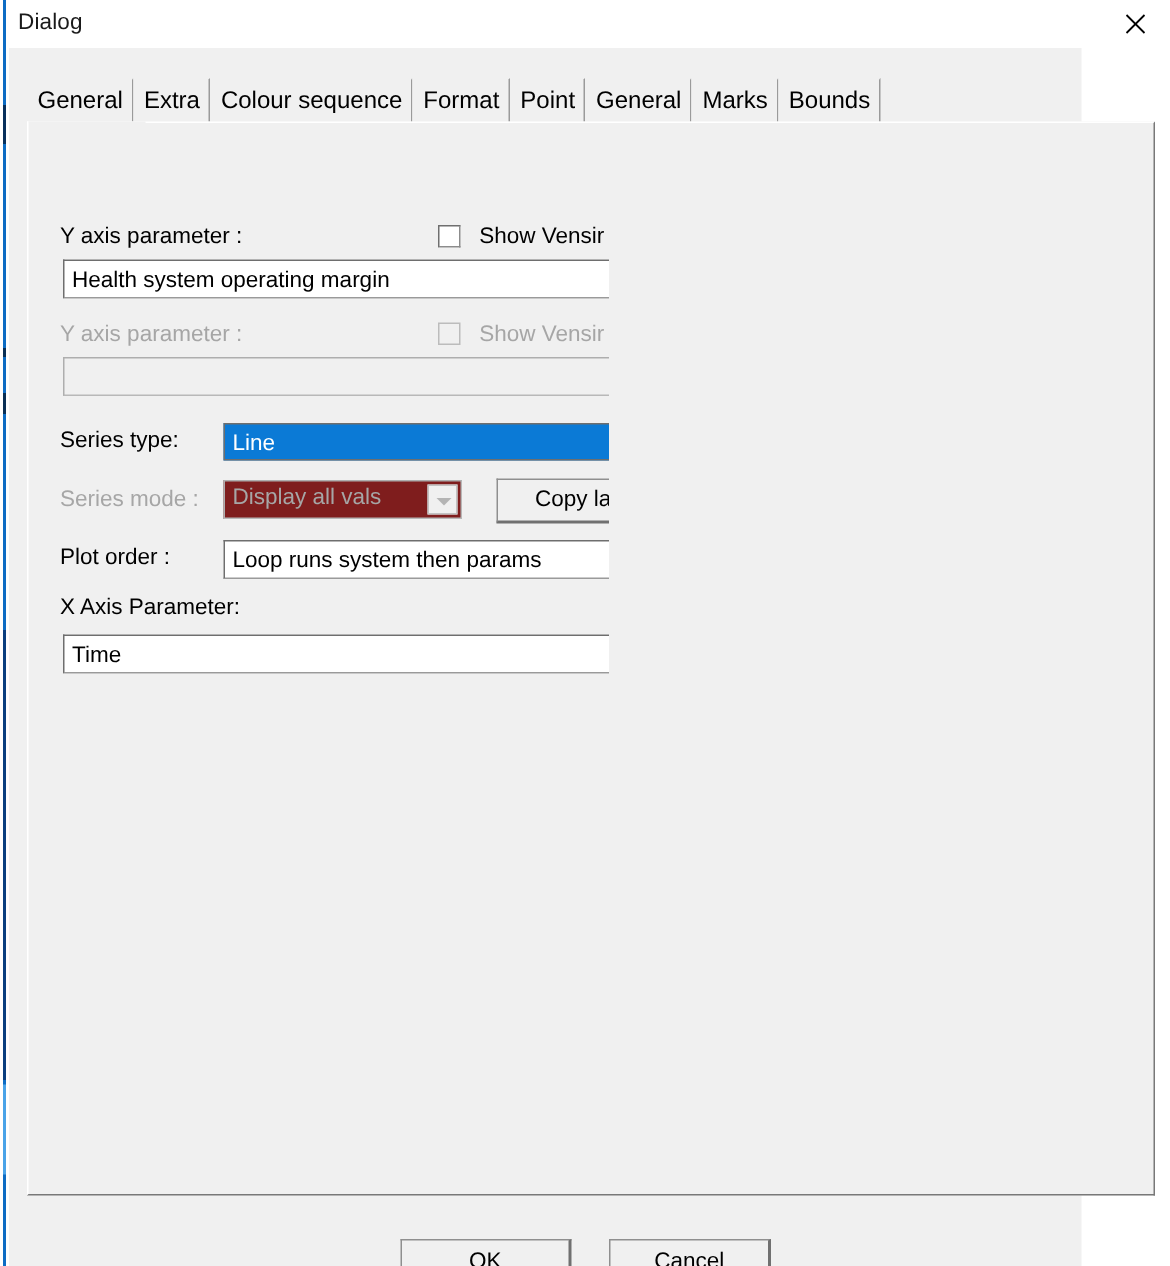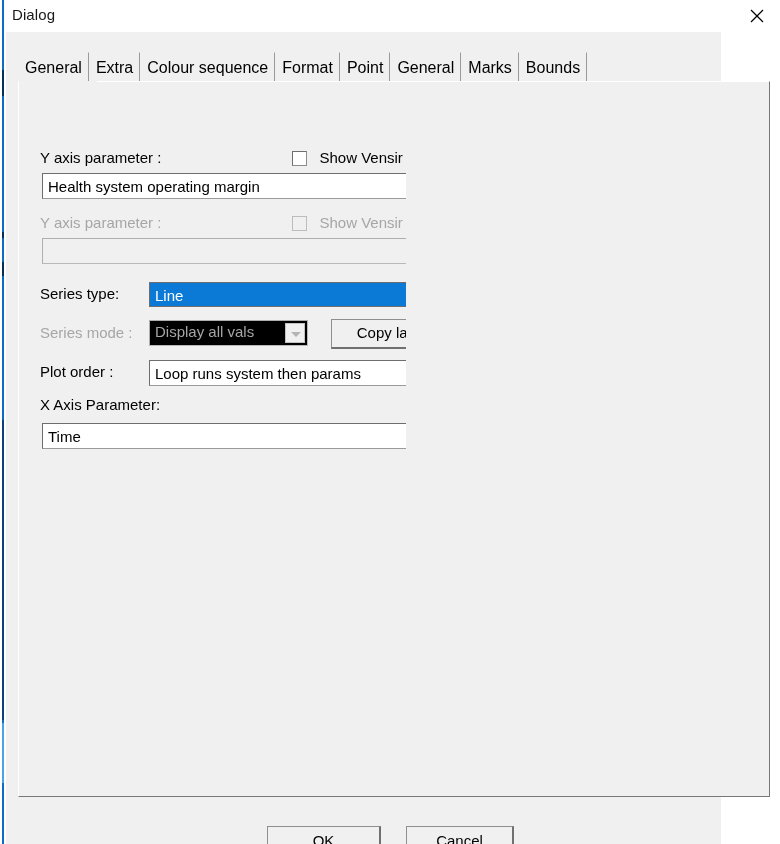--- a/index.html
+++ b/index.html
@@ -216,21 +216,21 @@
     margin-left: 8px;
   }
   .cbx-label.disabled { color: #a6a6a6; }
 
   
   #series-mode-combo {
     position: absolute;
     left: 144px; top: 265px;
     width: 159px; height: 26px;
     box-sizing: border-box;
-    background: #000000;
+    background: #7f1d1d;
     border: 1px solid #b8b8b8;
     border-top: 1px solid #aeaeae;
     border-left: 1px solid #aeaeae;
   }
   #series-mode-combo .combo-text {
     position: absolute;
     left: 5px; top: 2px;
     font-size: 15px;
     color: #a6a6a6;
     white-space: nowrap;

